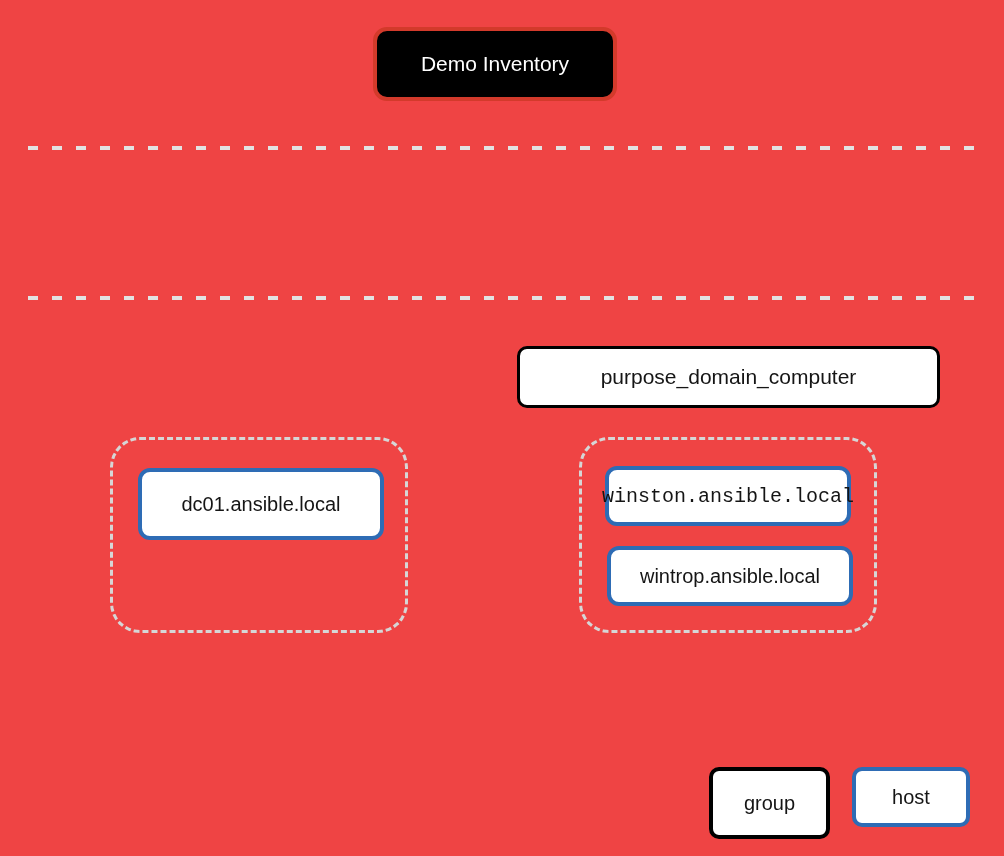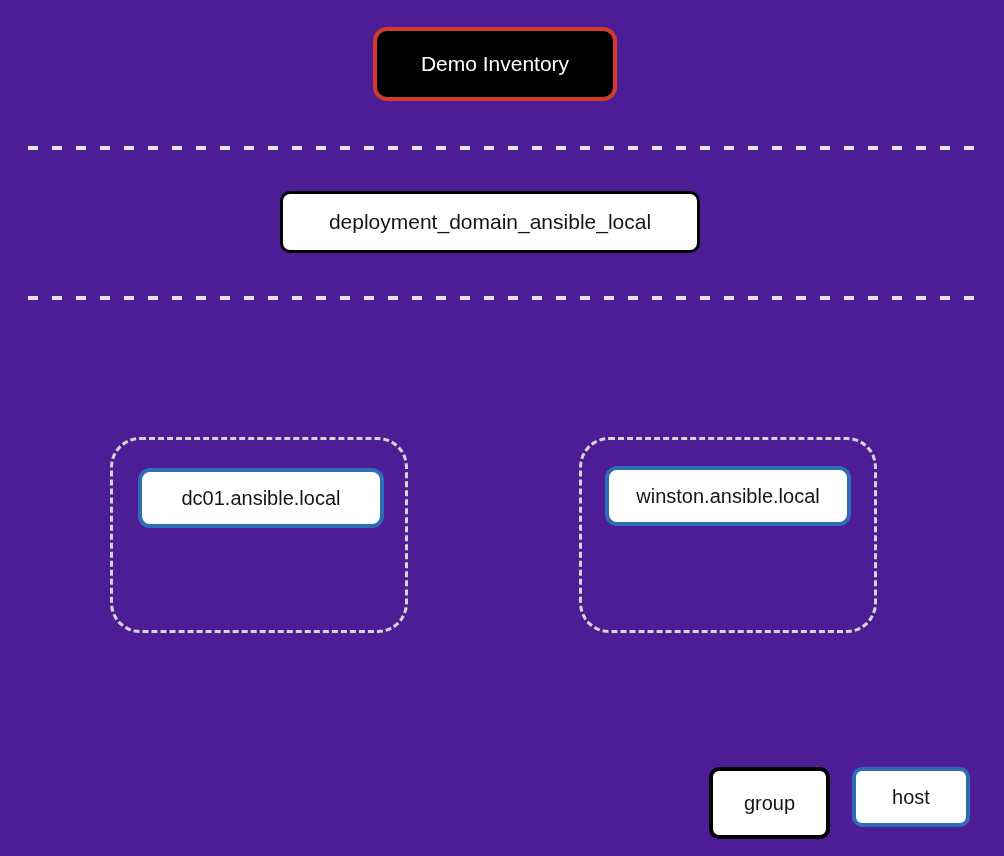--- a/index.html
+++ b/index.html
@@ -6,21 +6,21 @@
     margin: 0;
     padding: 0;
     background: #ffffff;
   }
   * { box-sizing: border-box; }
 
   .canvas {
     position: relative;
     width: 1004px;
     height: 856px;
-    background: #4c1d95;
+    background: #ef4444;
     overflow: hidden;
     font-family: "Liberation Sans", "DejaVu Sans", sans-serif;
     color: #151515;
   }
 
   .node {
     position: absolute;
     display: flex;
     align-items: center;
     justify-content: center;
@@ -76,22 +76,22 @@
   .host-container.left  { left: 110px; }
   .host-container.right { left: 579px; }
 
   
   .host-node {
     border: 4px solid #2e6cb5;
     border-radius: 12px;
     font-size: 20px;
   }
   .host-container .host-node { position: absolute; }
-  .host-node.dc01    { left: 25px; top: 28px;  width: 246px; height: 60px; }
-  .host-node.winston { left: 23px; top: 26px;  width: 246px; height: 60px; }
+  .host-node.dc01    { left: 25px; top: 28px;  width: 246px; height: 72px; }
+  .host-node.winston { left: 23px; top: 26px;  width: 246px; height: 60px; font-family: Liberation Mono, monospace; }
   .host-node.wintrop { left: 25px; top: 106px; width: 246px; height: 60px; }
 
   
   .legend-group-box {
     left: 709px; top: 767px;
     width: 121px; height: 72px;
     border: 4px solid #000000;
     border-radius: 10px;
     font-size: 20px;
   }
@@ -107,37 +107,40 @@
 <body>
 
 <div class="canvas">
 
   <div class="node inventory-node">
     <span>Demo Inventory</span>
   </div>
 
   <div class="separator sep1"></div>
 
-  <div class="node group-node deployment">
-    <span>deployment_domain_ansible_local</span>
-  </div>
 
   <div class="separator sep2"></div>
 
 
+  <div class="node group-node computer">
+    <span>purpose_domain_computer</span>
+  </div>
 
   <div class="host-container left">
     <div class="node host-node dc01">
       <span>dc01.ansible.local</span>
     </div>
   </div>
 
   <div class="host-container right">
     <div class="node host-node winston">
       <span>winston.ansible.local</span>
+    </div>
+    <div class="node host-node wintrop">
+      <span>wintrop.ansible.local</span>
     </div>
   </div>
 
   <div class="node legend-group-box">
     <span>group</span>
   </div>
 
   <div class="node legend-host-box">
     <span>host</span>
   </div>

